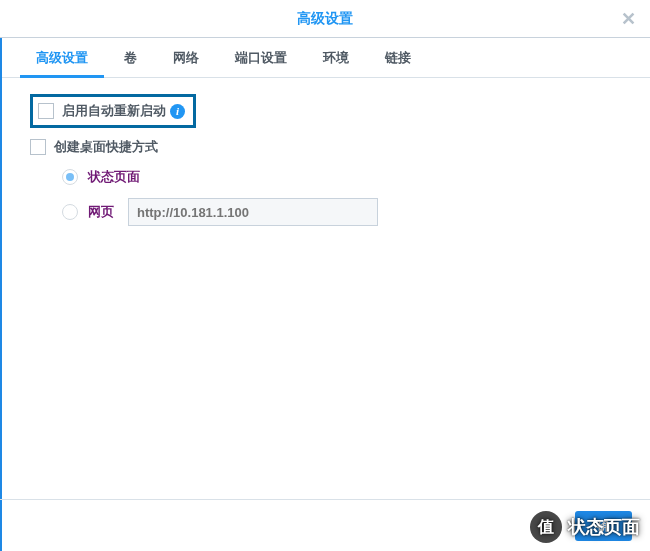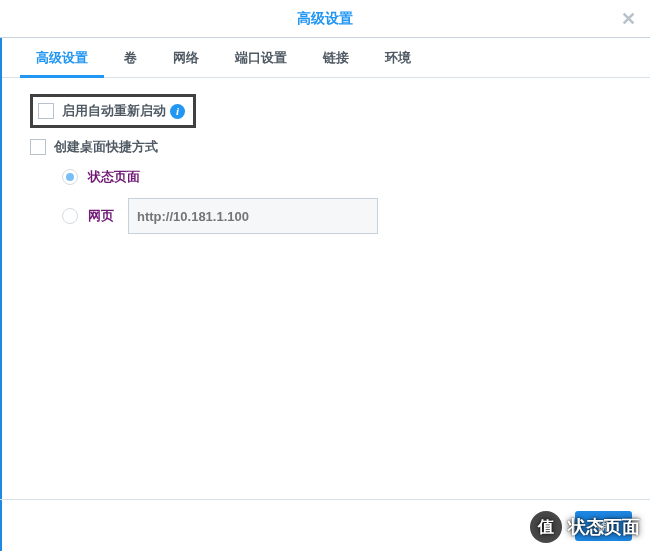--- a/index.html
+++ b/index.html
@@ -65,21 +65,21 @@
       left: 2px; right: 2px; bottom: -1px;
       height: 3px;
       background: #2196f3;
     }
     .content {
       padding: 16px 30px;
     }
     .highlight-row {
       display: inline-flex;
       align-items: center;
-      border: 3px solid #404040;
+      border: 3px solid #0369a1;
       padding: 5px 8px 5px 5px;
       margin-bottom: 10px;
     }
     .chk {
       width: 16px;
       height: 16px;
       border: 1px solid #b7c2cc;
       background: #fff;
       margin-right: 8px;
       cursor: pointer;
@@ -127,21 +127,21 @@
       position: absolute;
       width: 8px; height: 8px;
       background: #2196f3;
       border-radius: 50%;
       top: 3px; left: 3px;
     }
     .radio.disabled { opacity: 0.6; }
     .disabled .label, .disabled-label { color: #701a75; }
     .url-input {
       width: 250px;
-      height: 36px;
+      height: 28px;
       border: 1px solid #c8d2dc;
       background: #f5f7f9;
       color: #a7b2bc;
       padding: 0 8px;
       margin-left: 14px;
       font-size: 13px;
     }
     .footer {
       position: absolute;
       bottom: 0; left: 0; right: 0;
@@ -195,22 +195,22 @@
 <div class="titlebar">
   <span class="title">高级设置</span>
   <span class="close-x">✕</span>
 </div>
 
 <div class="tabs">
   <div class="tab active">高级设置</div>
   <div class="tab">卷</div>
   <div class="tab">网络</div>
   <div class="tab">端口设置</div>
+  <div class="tab">环境</div>
   <div class="tab">链接</div>
-  <div class="tab">环境</div>
 </div>
 
 <div class="content">
 
   <div class="highlight-row">
     <span class="chk"></span>
     <span class="label">启用自动重新启动</span>
     <span class="info-icon">i</span>
   </div>
 

